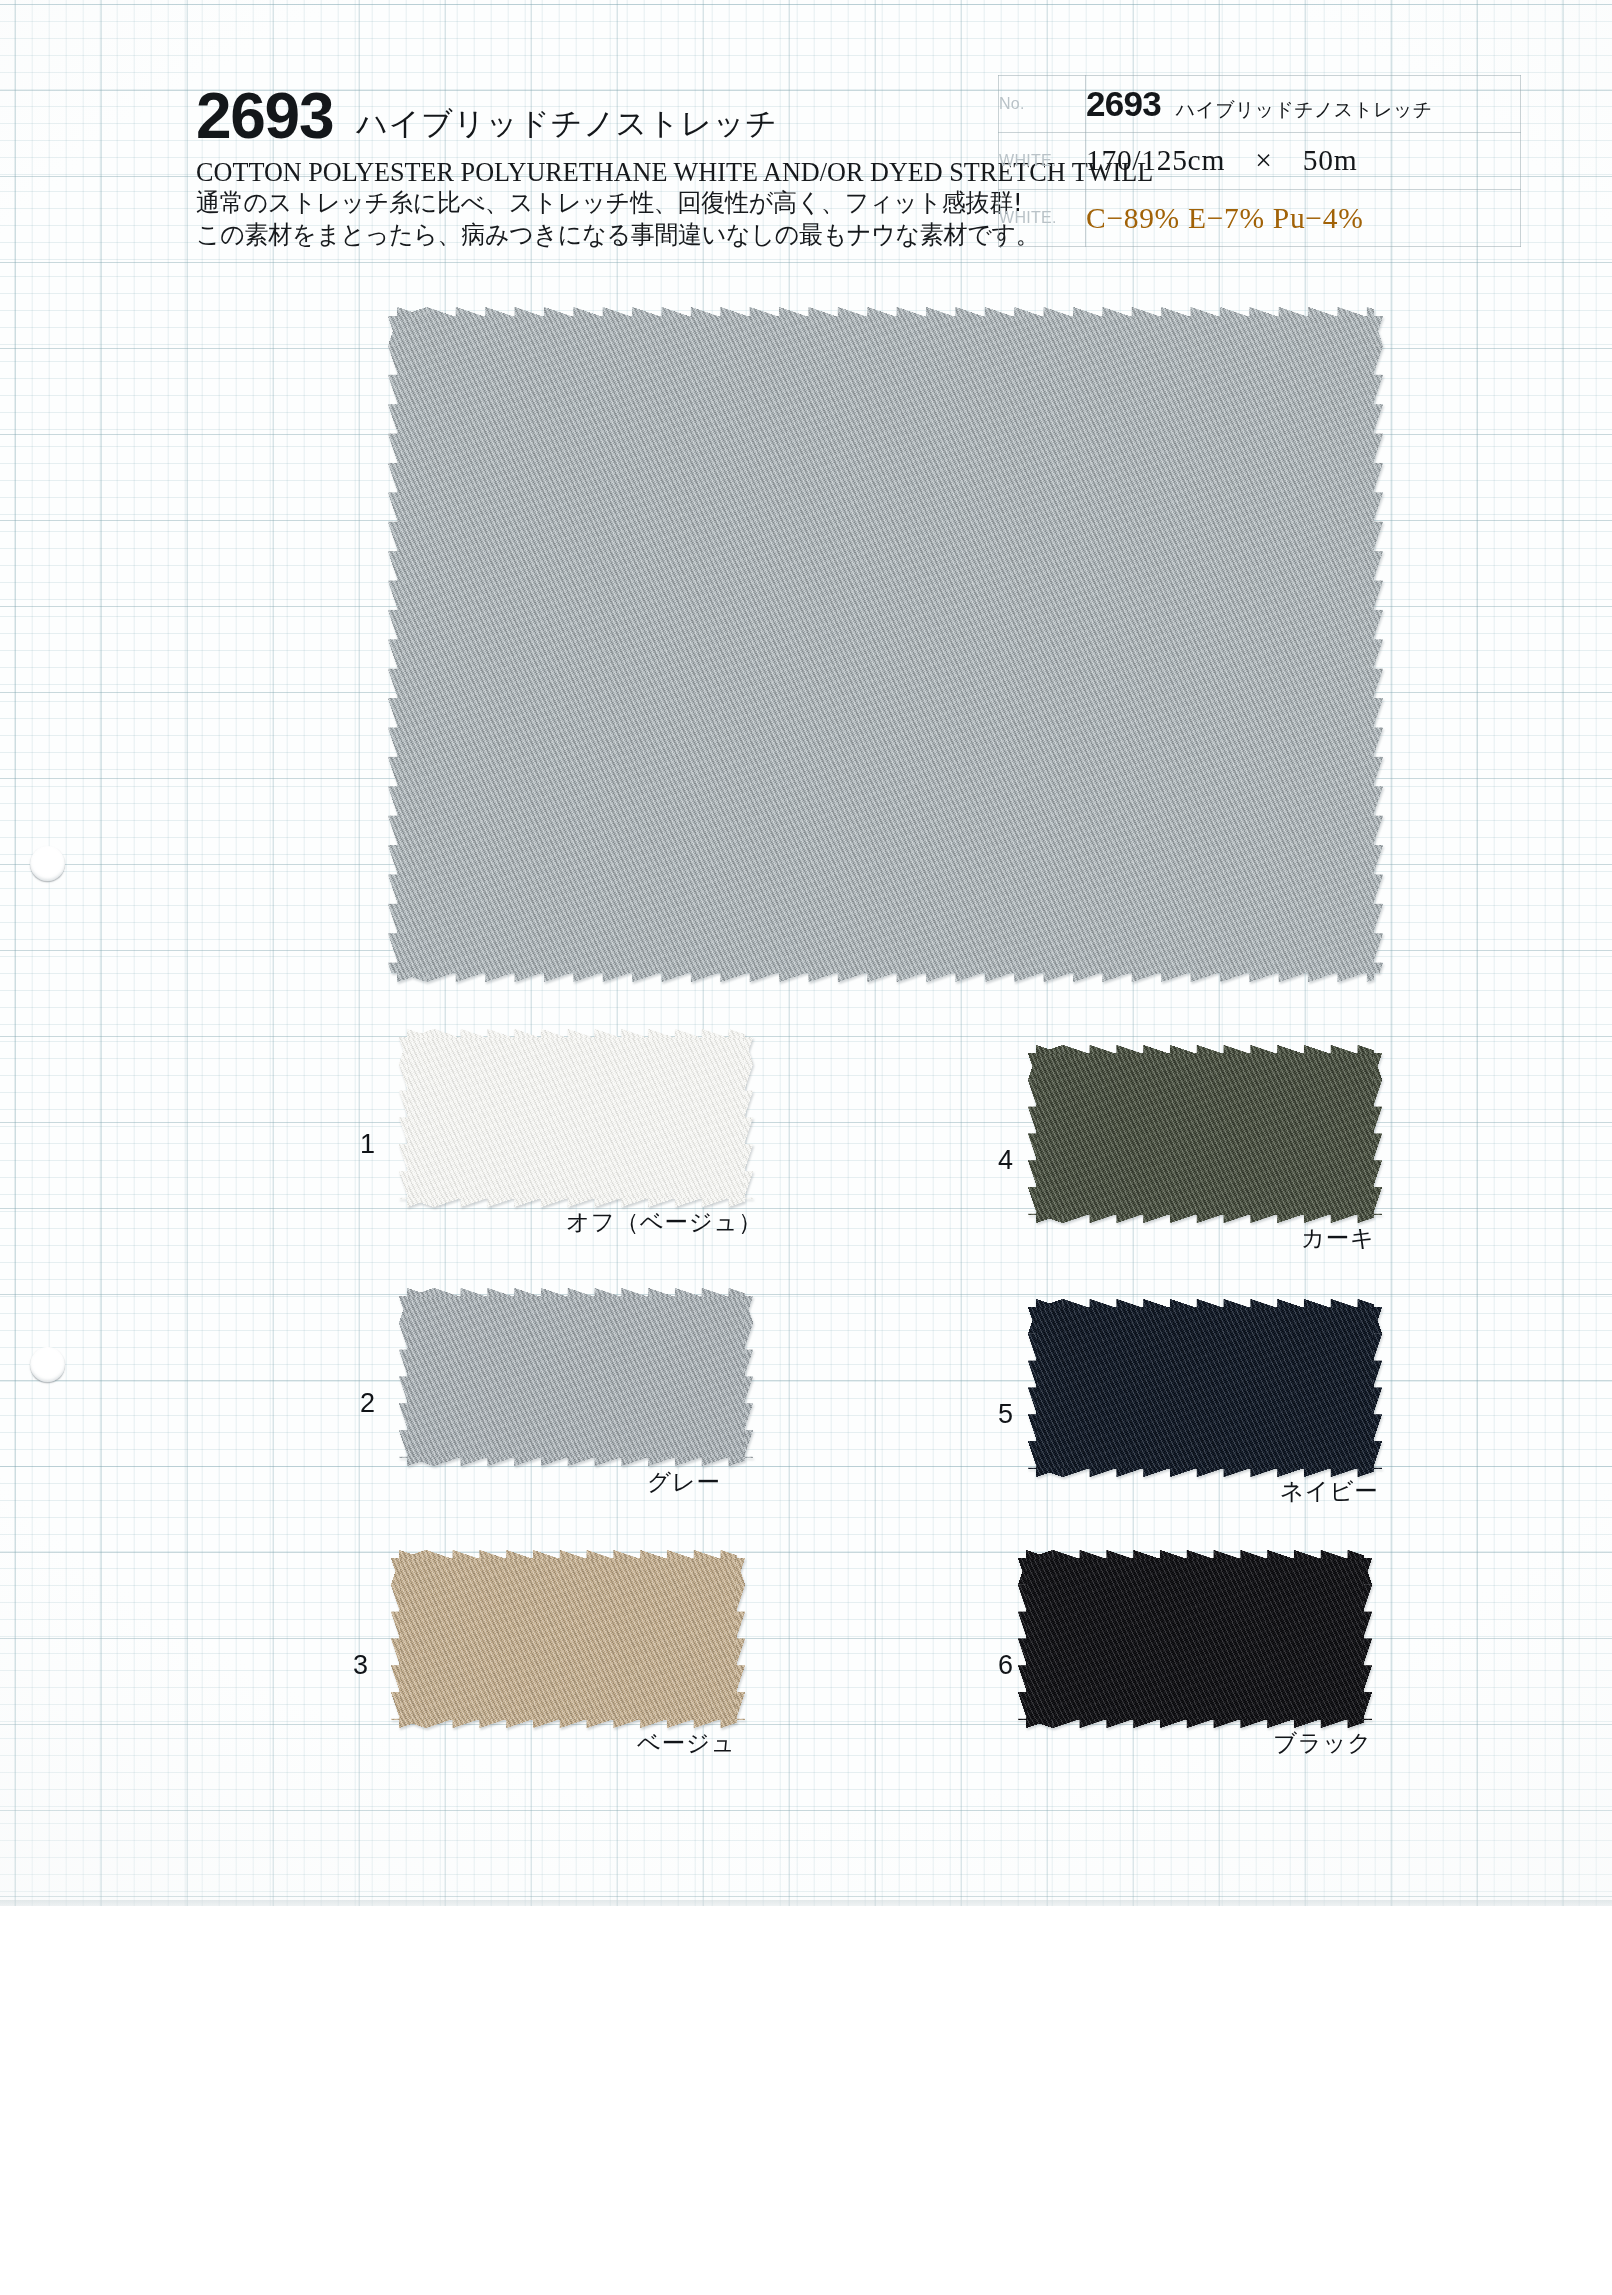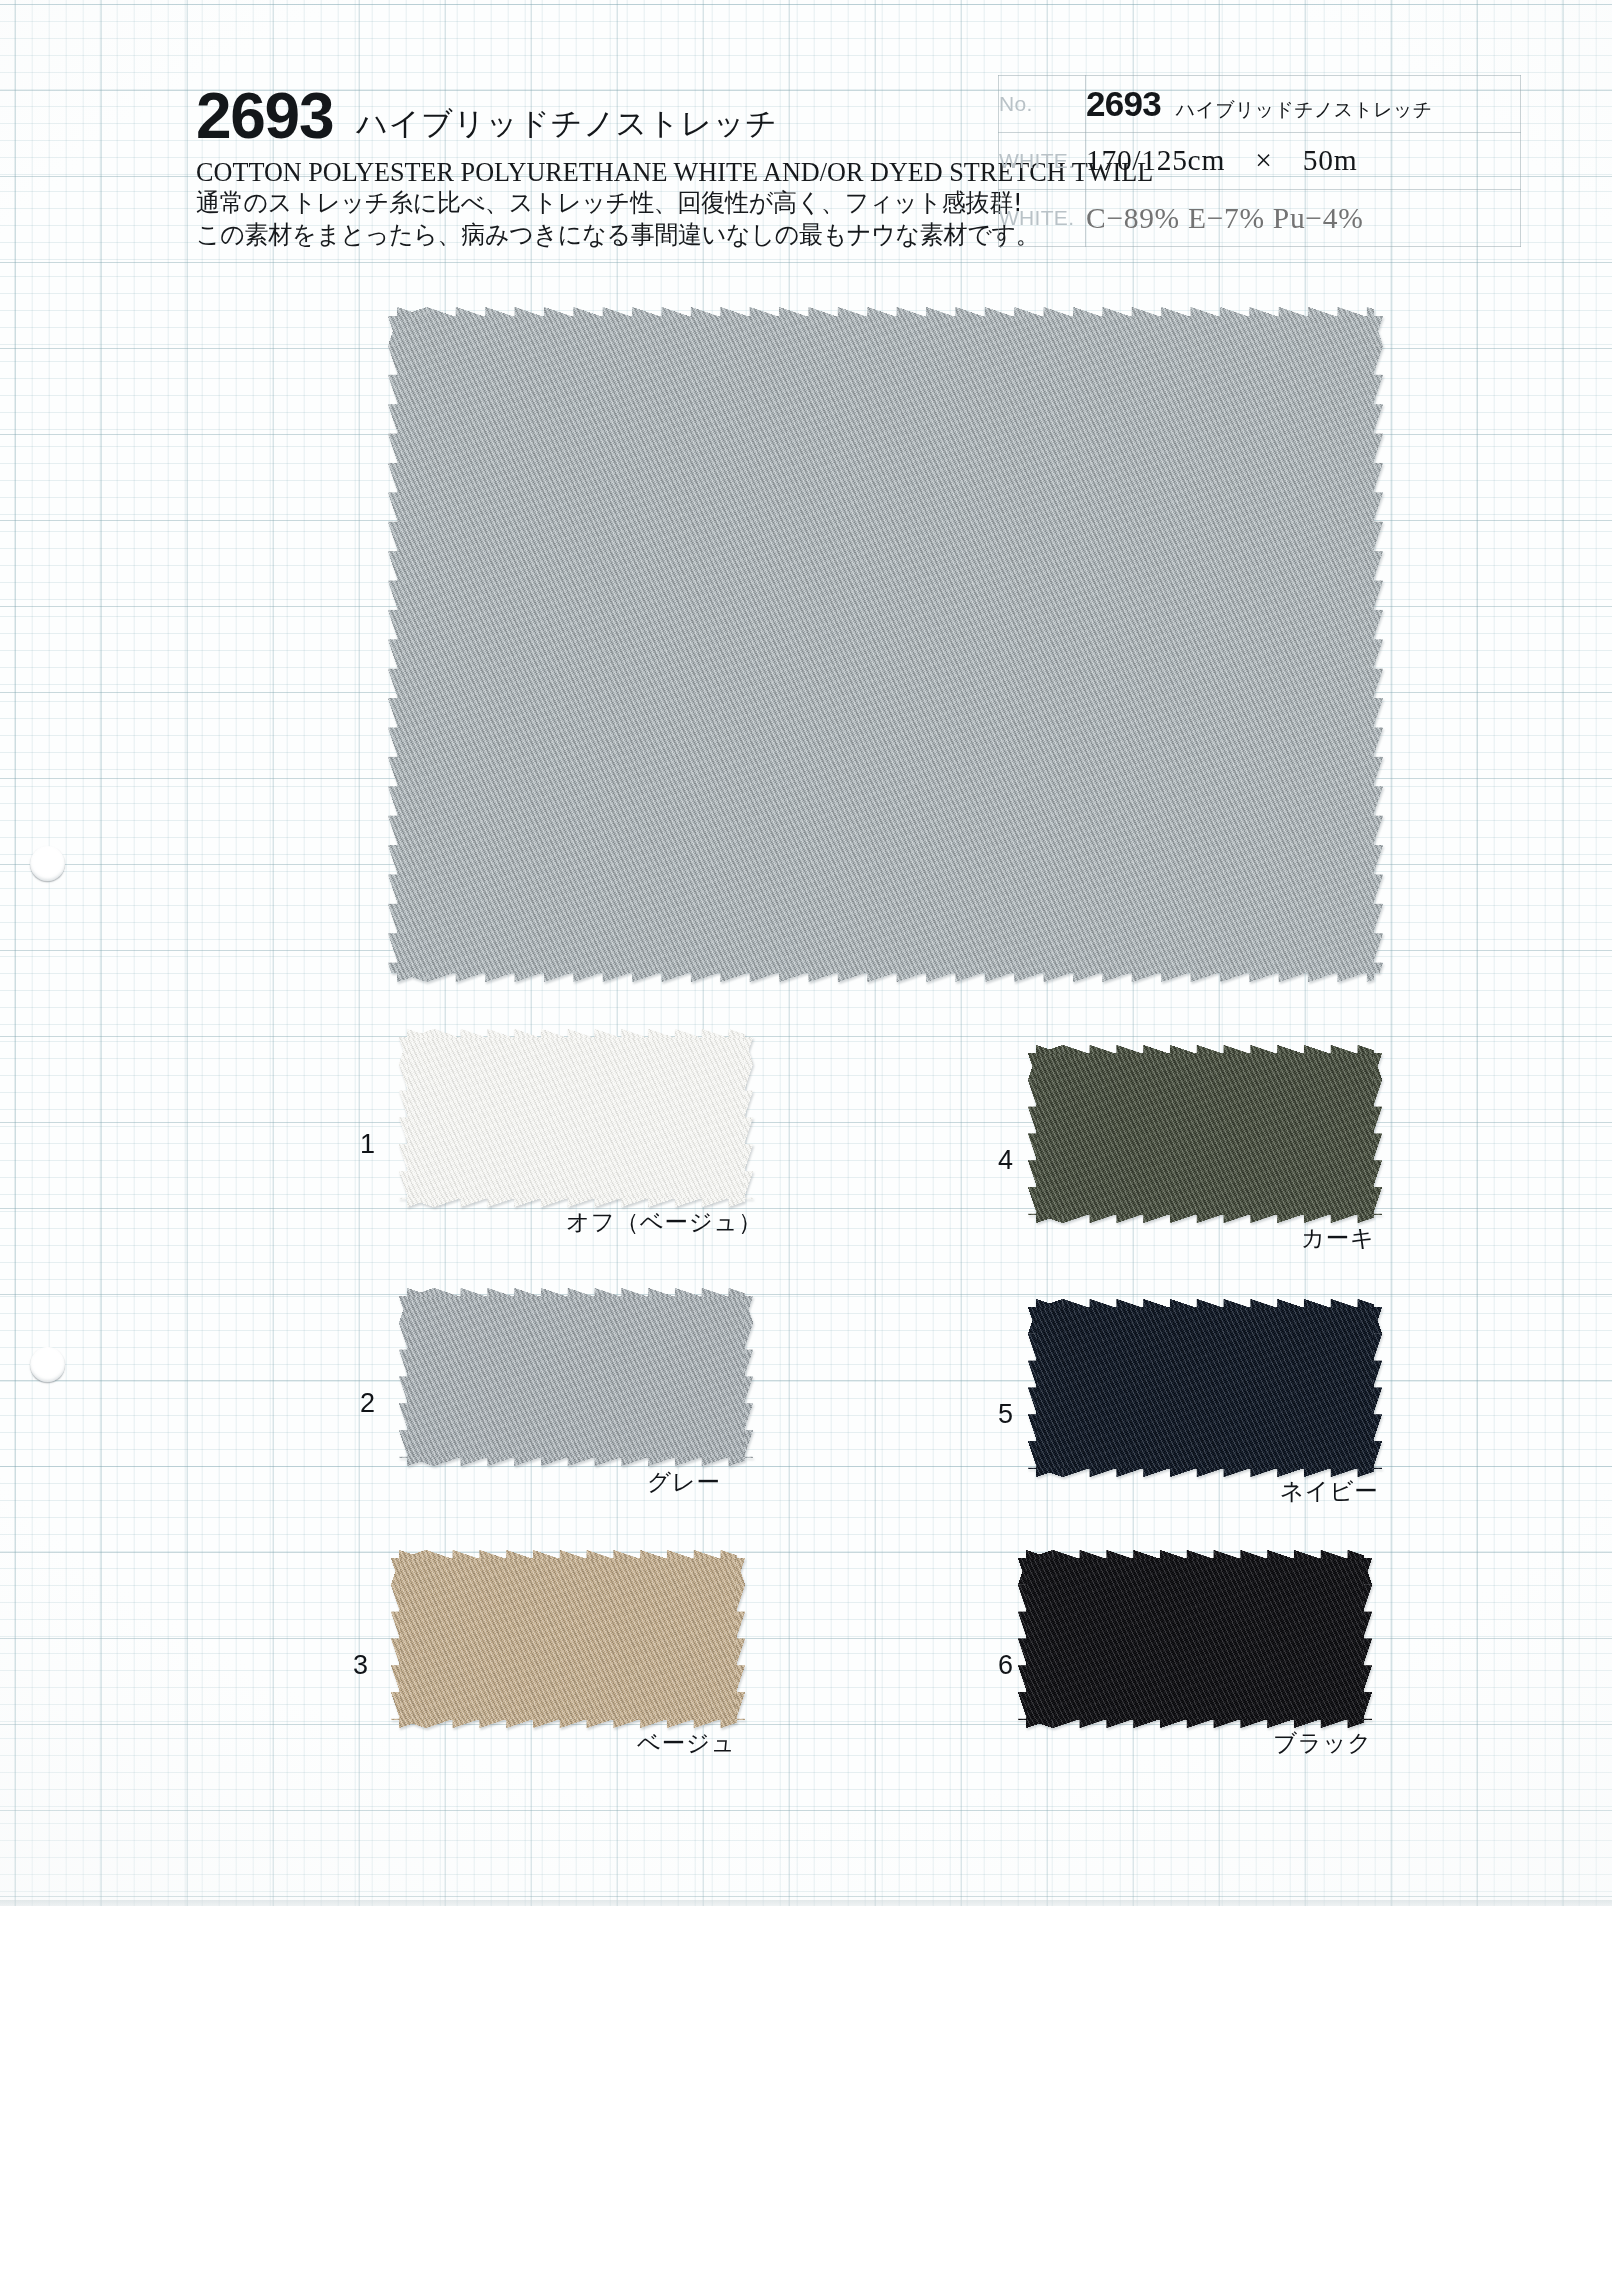--- a/index.html
+++ b/index.html
@@ -73,34 +73,34 @@
     position:absolute;left:998px;top:75px;width:523px;
     border-collapse:collapse;
   }
   #spec td{
     border:1px solid rgba(150,165,172,.50);
     padding:0;vertical-align:middle;
   }
   td.lbl{
     width:86px;height:56px;
     font-family:"Liberation Sans", sans-serif;
-    font-size:21px;color:#b9c2c7;padding-left:10.7px;letter-spacing:0.3px;
+    font-size:16px;color:#b9c2c7;padding-left:10.7px;letter-spacing:0.3px;
   }
   td.val{padding-left:14.7px;}
   .v-no{display:flex;align-items:baseline;gap:14.7px;}
   .v-no .num{
     font-family:"Liberation Sans", sans-serif;
     font-weight:bold;font-size:35px;color:#14171a;letter-spacing:-0.7px;
   }
   .v-no .jp{
     font-family:"DejaVu Sans", sans-serif;
     font-size:19px;color:#14171a;letter-spacing:0.3px;
   }
   .v-size{font-family:"Liberation Serif", serif;font-size:29.5px;color:#14171a;letter-spacing:0.7px;}
-  .v-qual{font-family:"Liberation Serif", serif;font-size:29.5px;color:#737373;letter-spacing:0.7px;}
+  .v-qual{font-family:"Liberation Serif", serif;font-size:29.5px;color:#a16207;letter-spacing:0.7px;}
   .v-full{
     font-family:"Liberation Serif", serif;font-size:20px;color:#14171a;
     transform:scaleX(.93);transform-origin:left center;white-space:nowrap;
     padding:4px 0 4px 0;
   }
   tr.r-full td.lbl{height:42px;}
 
   
   .swatch-wrap{position:absolute;}
   .swatch{

